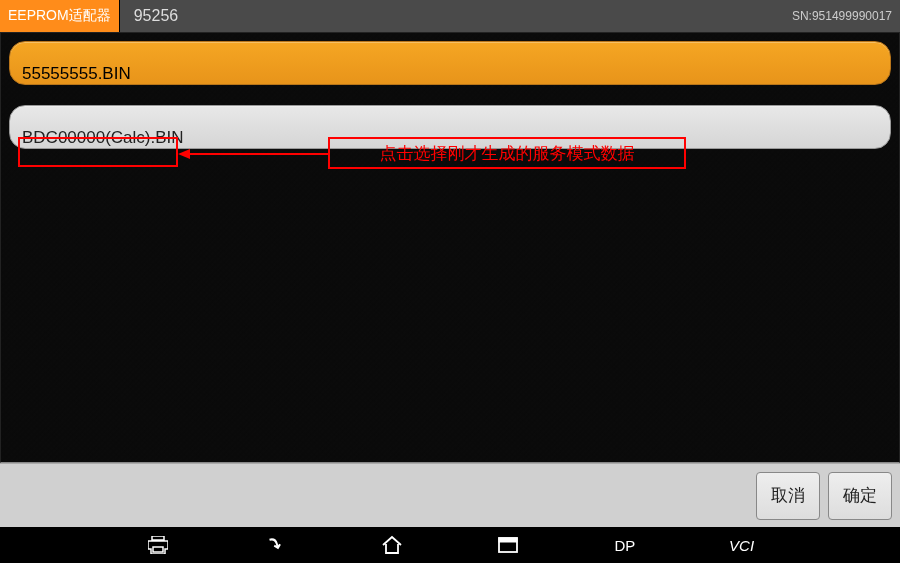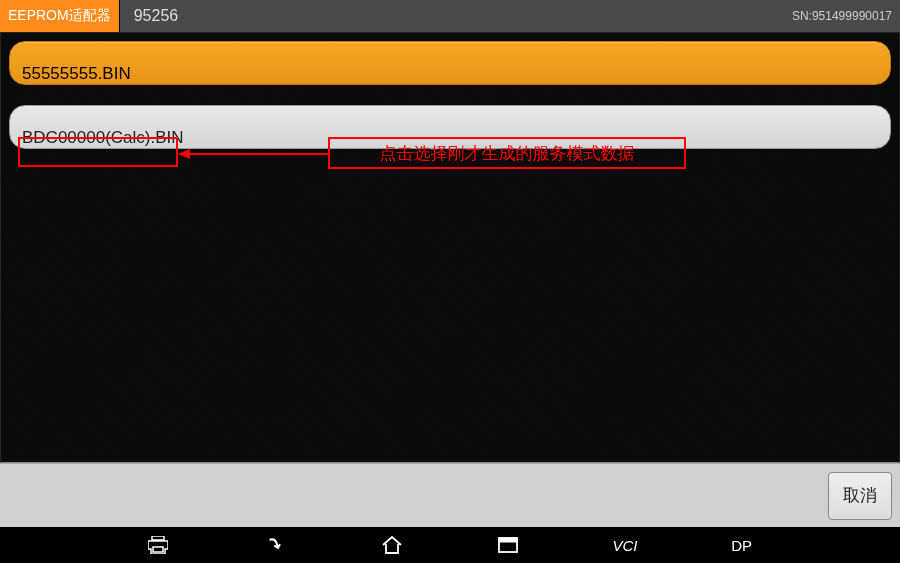--- a/index.html
+++ b/index.html
@@ -183,20 +183,23 @@
   </div>
   <div class="annotation-callout">
     <span>点击选择刚才生成的服务模式数据</span>
   </div>
 </div>
 
 <div class="button-bar">
   <div class="dialog-button">
     <span>取消</span>
   </div>
+  <div class="dialog-button">
+    <span>确定</span>
+  </div>
 </div>
 
 <div class="nav-bar">
   <div class="nav-item">
     <svg width="20" height="18" viewBox="0 0 20 18">
         <path d="M4 0h12v4H4z M0 5h20v8h-3v5H3v-5H0z M5 11h10v5H5z" fill="none" stroke="#fff" stroke-width="1.5"></path>
       </svg>
   </div>
   <div class="nav-item">
     <svg width="20" height="20" viewBox="0 0 20 20">
@@ -207,19 +210,19 @@
     <svg width="22" height="20" viewBox="0 0 22 20">
         <path d="M2 10 L11 2 L20 10 M5 9v9h12V9" fill="none" stroke="#fff" stroke-width="1.8"></path>
       </svg>
   </div>
   <div class="nav-item">
     <svg width="20" height="16" viewBox="0 0 20 16">
         <rect x="1" y="1" width="18" height="14" fill="none" stroke="#fff" stroke-width="1.8"></rect>
         <rect x="1" y="1" width="18" height="4" fill="#fff"></rect>
       </svg>
   </div>
+  <div class="nav-item nav-text-item">
+    <span>DP</span>
+  </div>
   <div class="nav-item nav-text-item italic">
     <span>VCI</span>
   </div>
-  <div class="nav-item nav-text-item">
-    <span>DP</span>
-  </div>
 </div>
 
 </body></html>

